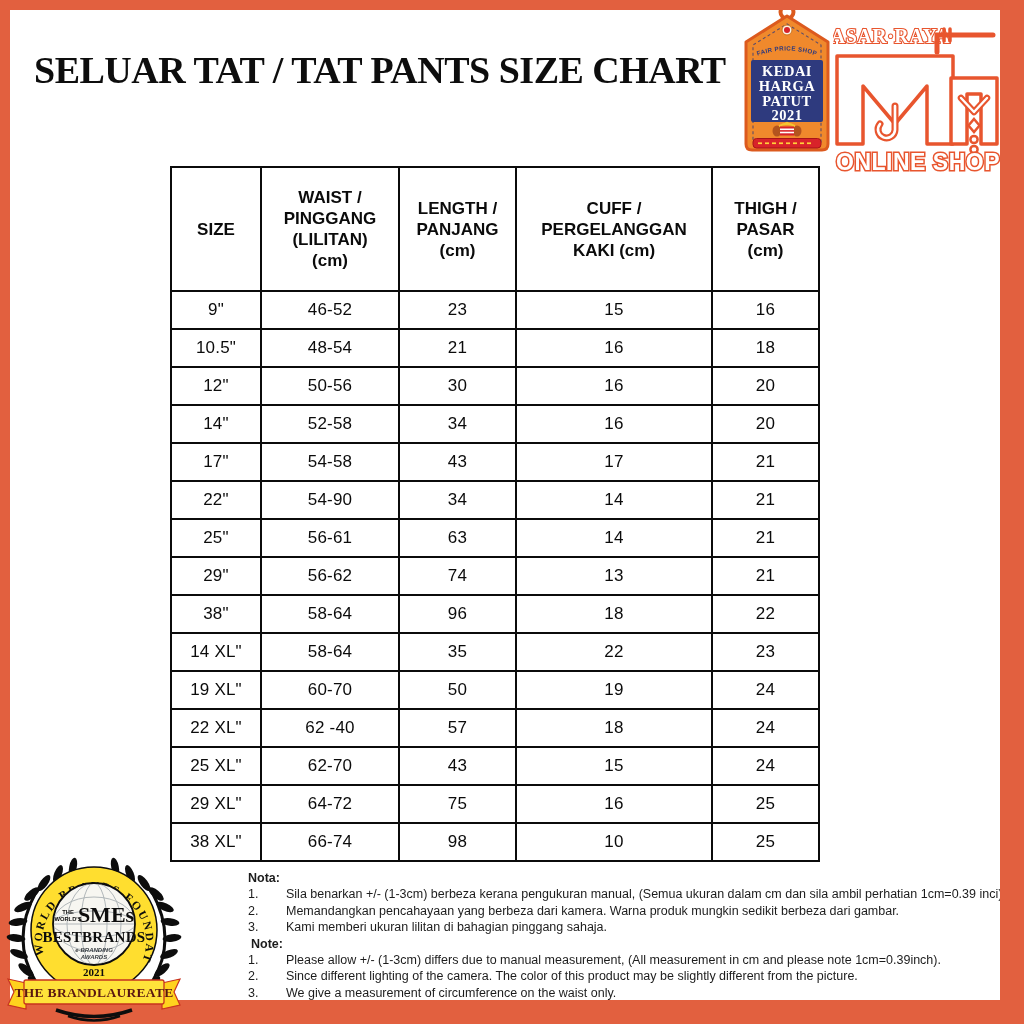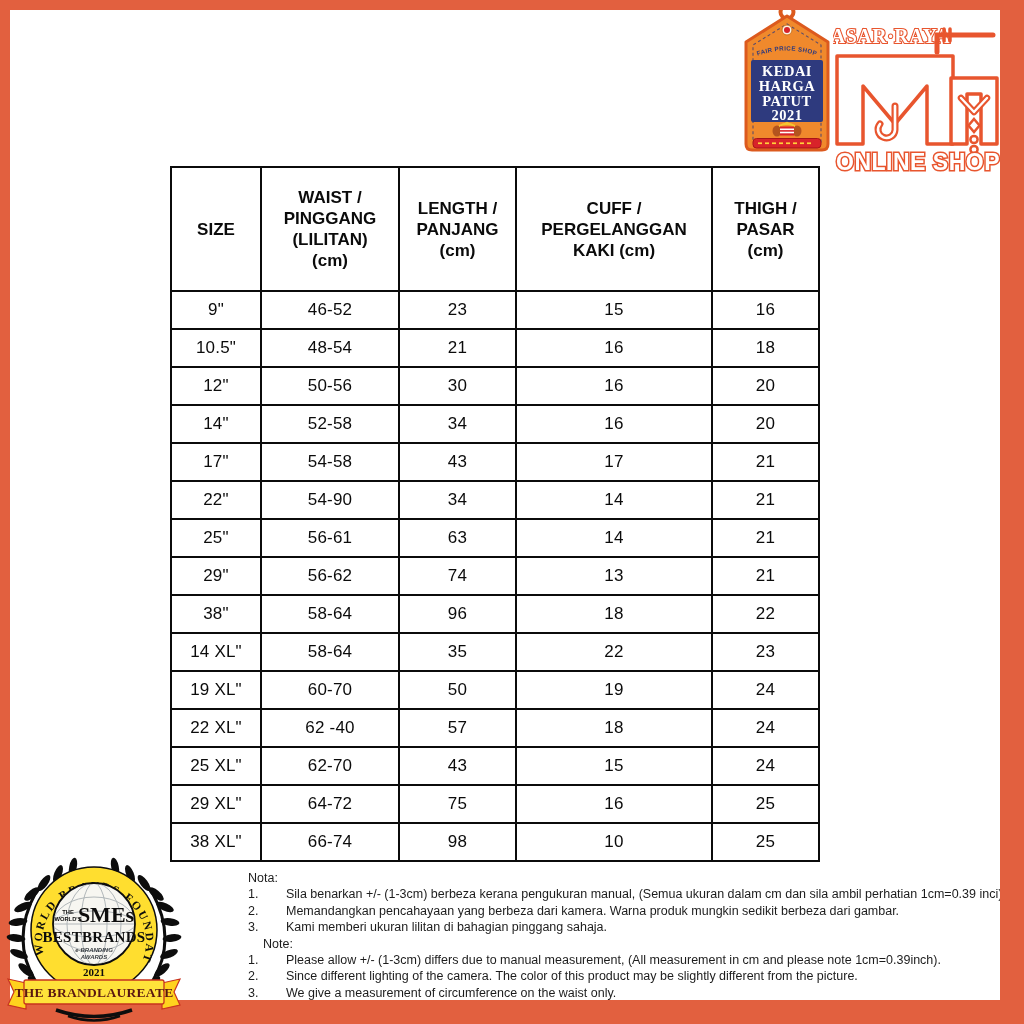--- a/index.html
+++ b/index.html
@@ -12,36 +12,37 @@
          letter-spacing:-0.5px;color:#0d0d0d;z-index:2;}
   
   .size-table{position:absolute;left:170px;top:166px;width:648px;border-collapse:collapse;
               table-layout:fixed;text-align:center;color:#0b0b0b;z-index:2;}
   .size-table th,.size-table td{border:2px solid #0b0b0b;padding:0;}
   .size-table thead th{height:122px;font-size:17px;font-weight:bold;line-height:21px;vertical-align:middle;}
   .size-table tbody td{height:36px;font-size:17px;letter-spacing:.2px;vertical-align:middle;}
   
   .notes{position:absolute;left:248px;top:870px;width:748px;font-size:12.5px;
          line-height:16.4px;color:#1c1c1c;z-index:2;}
-  .notes .lbl{font-weight:normal;}
-  .notes .lbl.en{margin-left:15px;}
+  .notes .lbl{font-weight:bold;}
+  .notes .lbl.en{margin-left:3px;}
   .note-row{display:flex;white-space:nowrap;}
   .note-num{flex:0 0 38px;}
   .note-text{flex:1;}
   
   .tag-svg{position:absolute;left:741px;top:3px;z-index:3;}
   .logo-svg{position:absolute;left:833px;top:22px;z-index:3;}
   .seal-svg{position:absolute;left:6px;top:852px;z-index:45;}
   svg text{user-select:none;}
 </style>
 </head>
 <body>
 
 <div class="canvas">
 
+  <h1 class="title">SELUAR TAT / TAT PANTS SIZE CHART</h1>
 
   <svg class="tag-svg" width="93" height="150" viewBox="0 0 93 150">
     <circle cx="46" cy="9" r="6.5" fill="none" stroke="#DC5A1E" stroke-width="4"></circle>
     <path d="M46 13 L87 39 V141 Q87 147 81 147 H11 Q5 147 5 141 V39 Z" fill="#F0892C" stroke="#DC5A1E" stroke-width="3" stroke-linejoin="round"></path>
     <path d="M46 21 L80 42 V139 H12 V42 Z" fill="none" stroke="#2E3A7E" stroke-width="1.1" stroke-dasharray="3 2.6" opacity="0.75"></path>
     <circle cx="46" cy="27" r="5" fill="#FBF4E8" stroke="#C9741F" stroke-width="1"></circle>
     <circle cx="46" cy="27" r="3" fill="#D8232A"></circle>
     <defs>
         <path id="tagArc" d="M13 54 Q46 41 79 54"></path>
       </defs>

